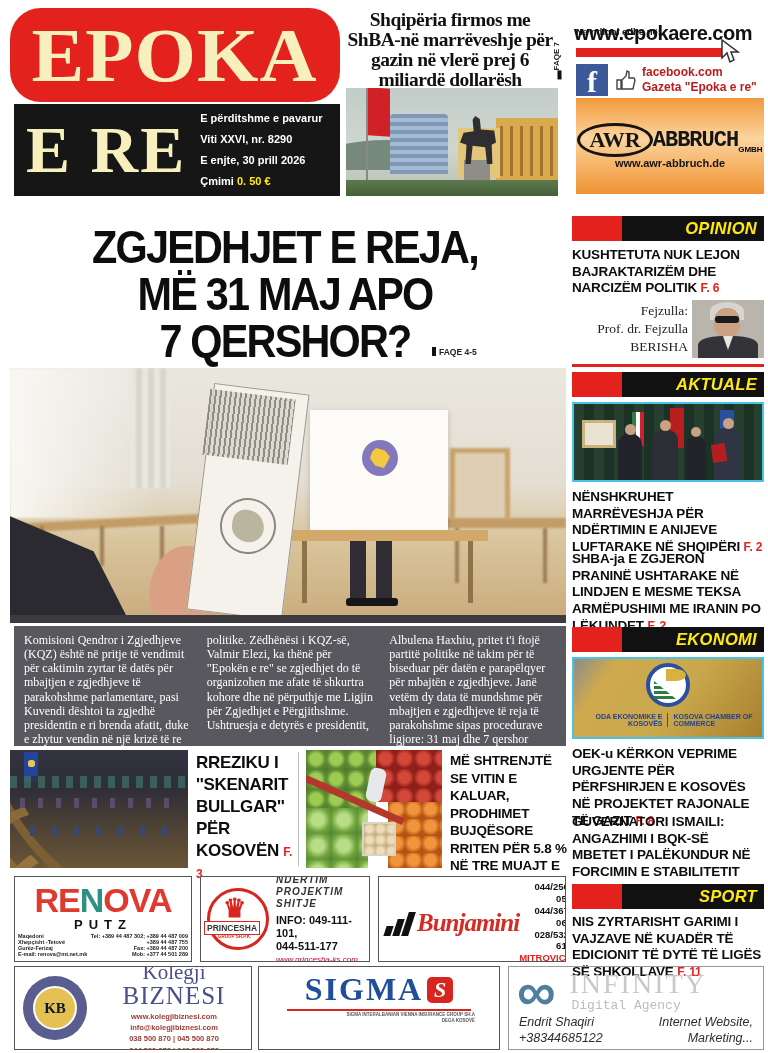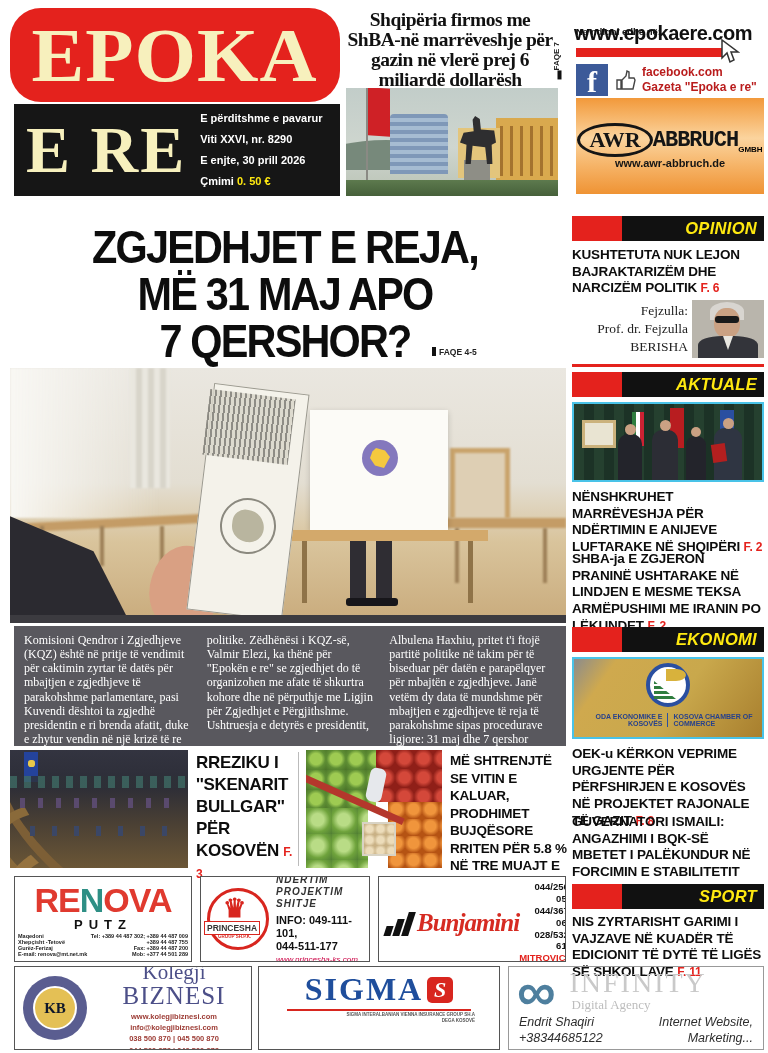--- a/index.html
+++ b/index.html
@@ -99,21 +99,21 @@
   .sigma-row { display:flex; align-items:center; justify-content:center; gap:4px; }
   .sigma-name { font-family:"Liberation Serif", serif; font-weight:bold; color:#1f4e9c; font-size:32px; letter-spacing:2px; }
   .sigma-logo { width:26px; height:26px; background:#d8261f; border-radius:5px; color:#fff; font-family:"Liberation Serif", serif; font-style:italic; font-weight:bold; font-size:22px; text-align:center; line-height:26px; }
   .sigma-line { height:2px; background:#d8261f; margin:1px 4px; }
   .sigma-grp { text-align:center; font-weight:bold; color:#3a3a3a; font-size:13px; letter-spacing:2px; }
   .sigma-small { text-align:right; font-size:4.5px; font-weight:bold; color:#555; line-height:1.4; }
   .infinity { left:508px; top:966px; width:256px; height:84px; border:1px solid #999; }
   .inf-row { display:flex; align-items:center; padding:0 8px; }
   .inf-sym { font-size:54px; color:#4e7f9e; font-weight:bold; line-height:48px; }
   .inf-name { font-family:"Liberation Serif", serif; font-size:28px; color:#c9c9c9; letter-spacing:2px; margin-left:14px; line-height:1; }
-  .inf-sub { font-family:Liberation Serif, serif; font-size:13px; color:#bdbdbd; }
+  .inf-sub { font-family:Liberation Mono, monospace; font-size:13px; color:#bdbdbd; }
   .inf-bottom { display:flex; justify-content:space-between; padding:0 10px; font-style:italic; color:#2e2e2e; font-size:12.5px; line-height:1.25; }
 
   
   .shape { position:absolute; }
 </style>
 </head>
 <body>
 
 <div class="page">
 

